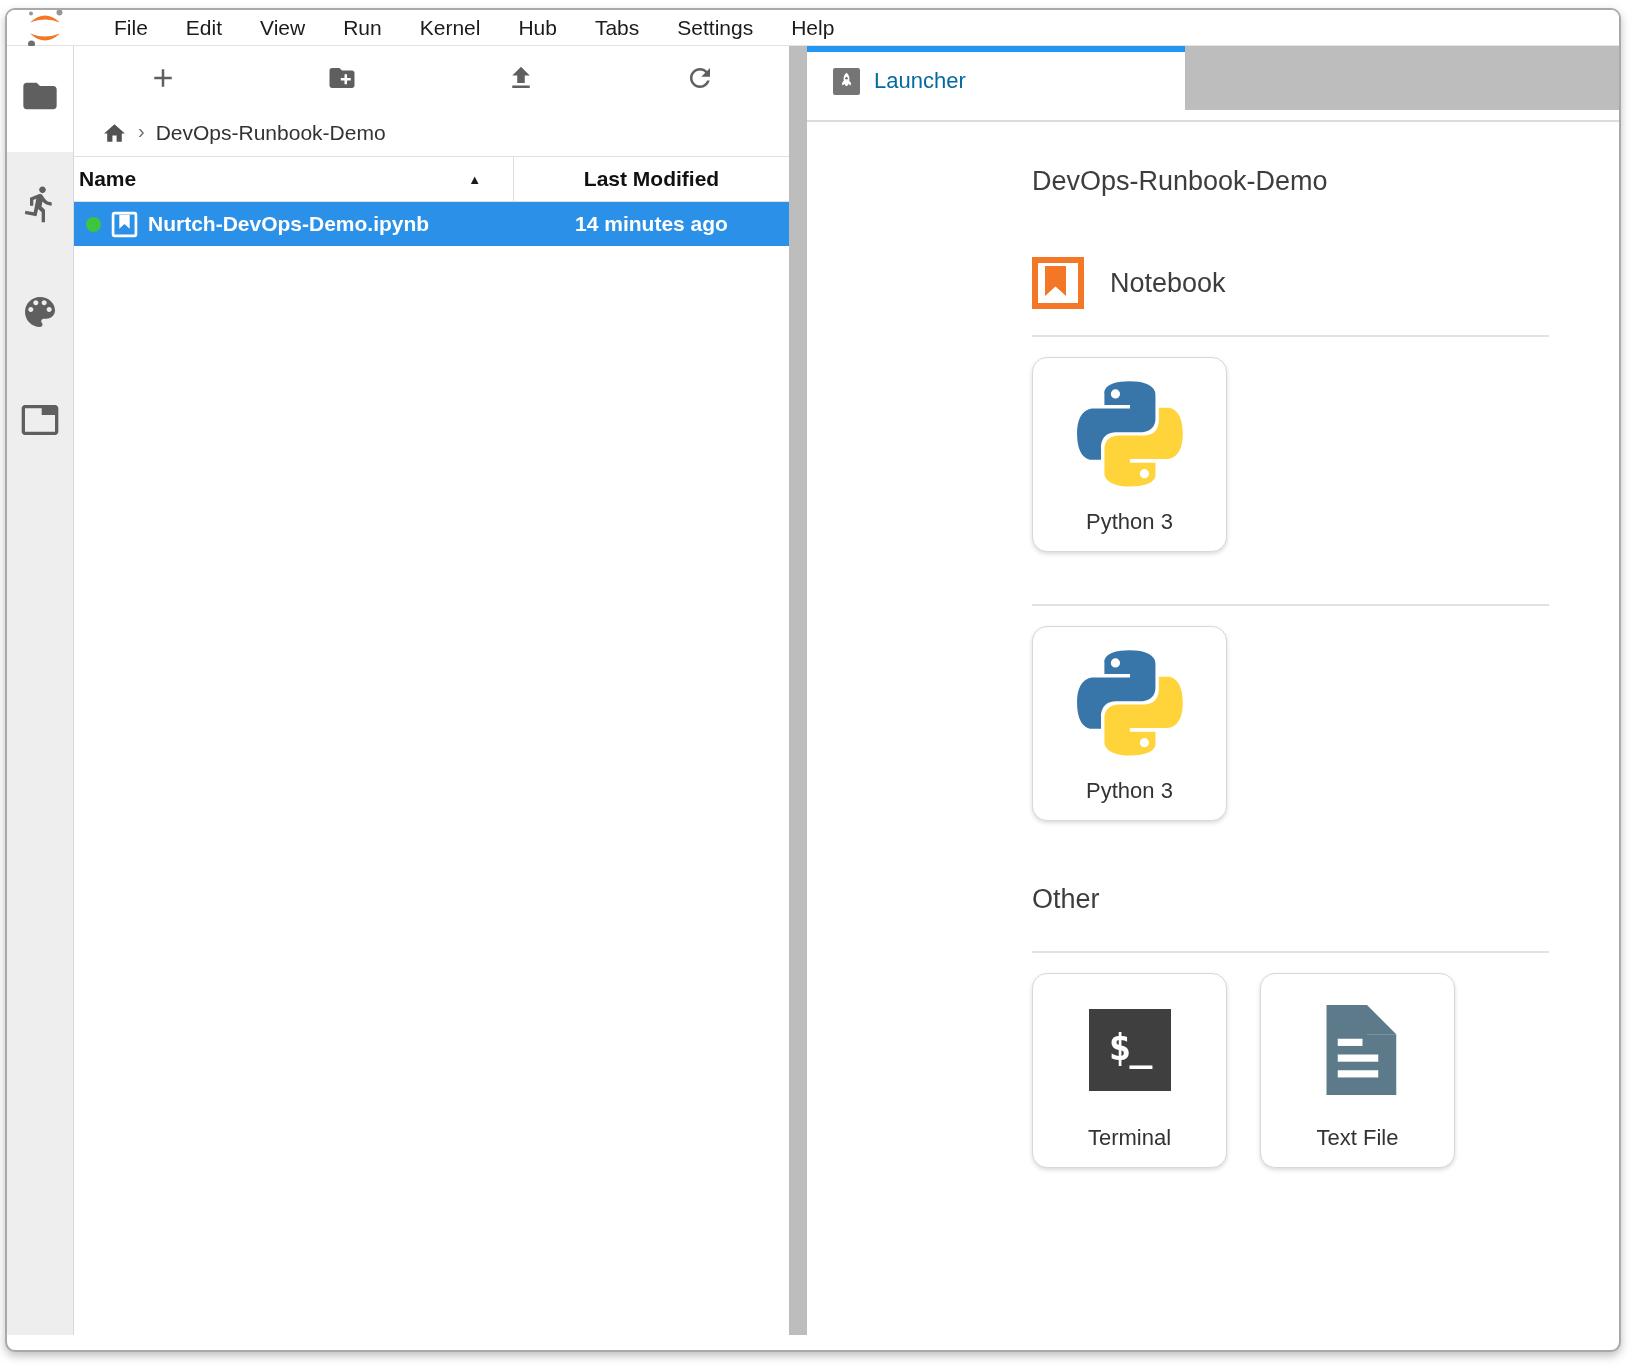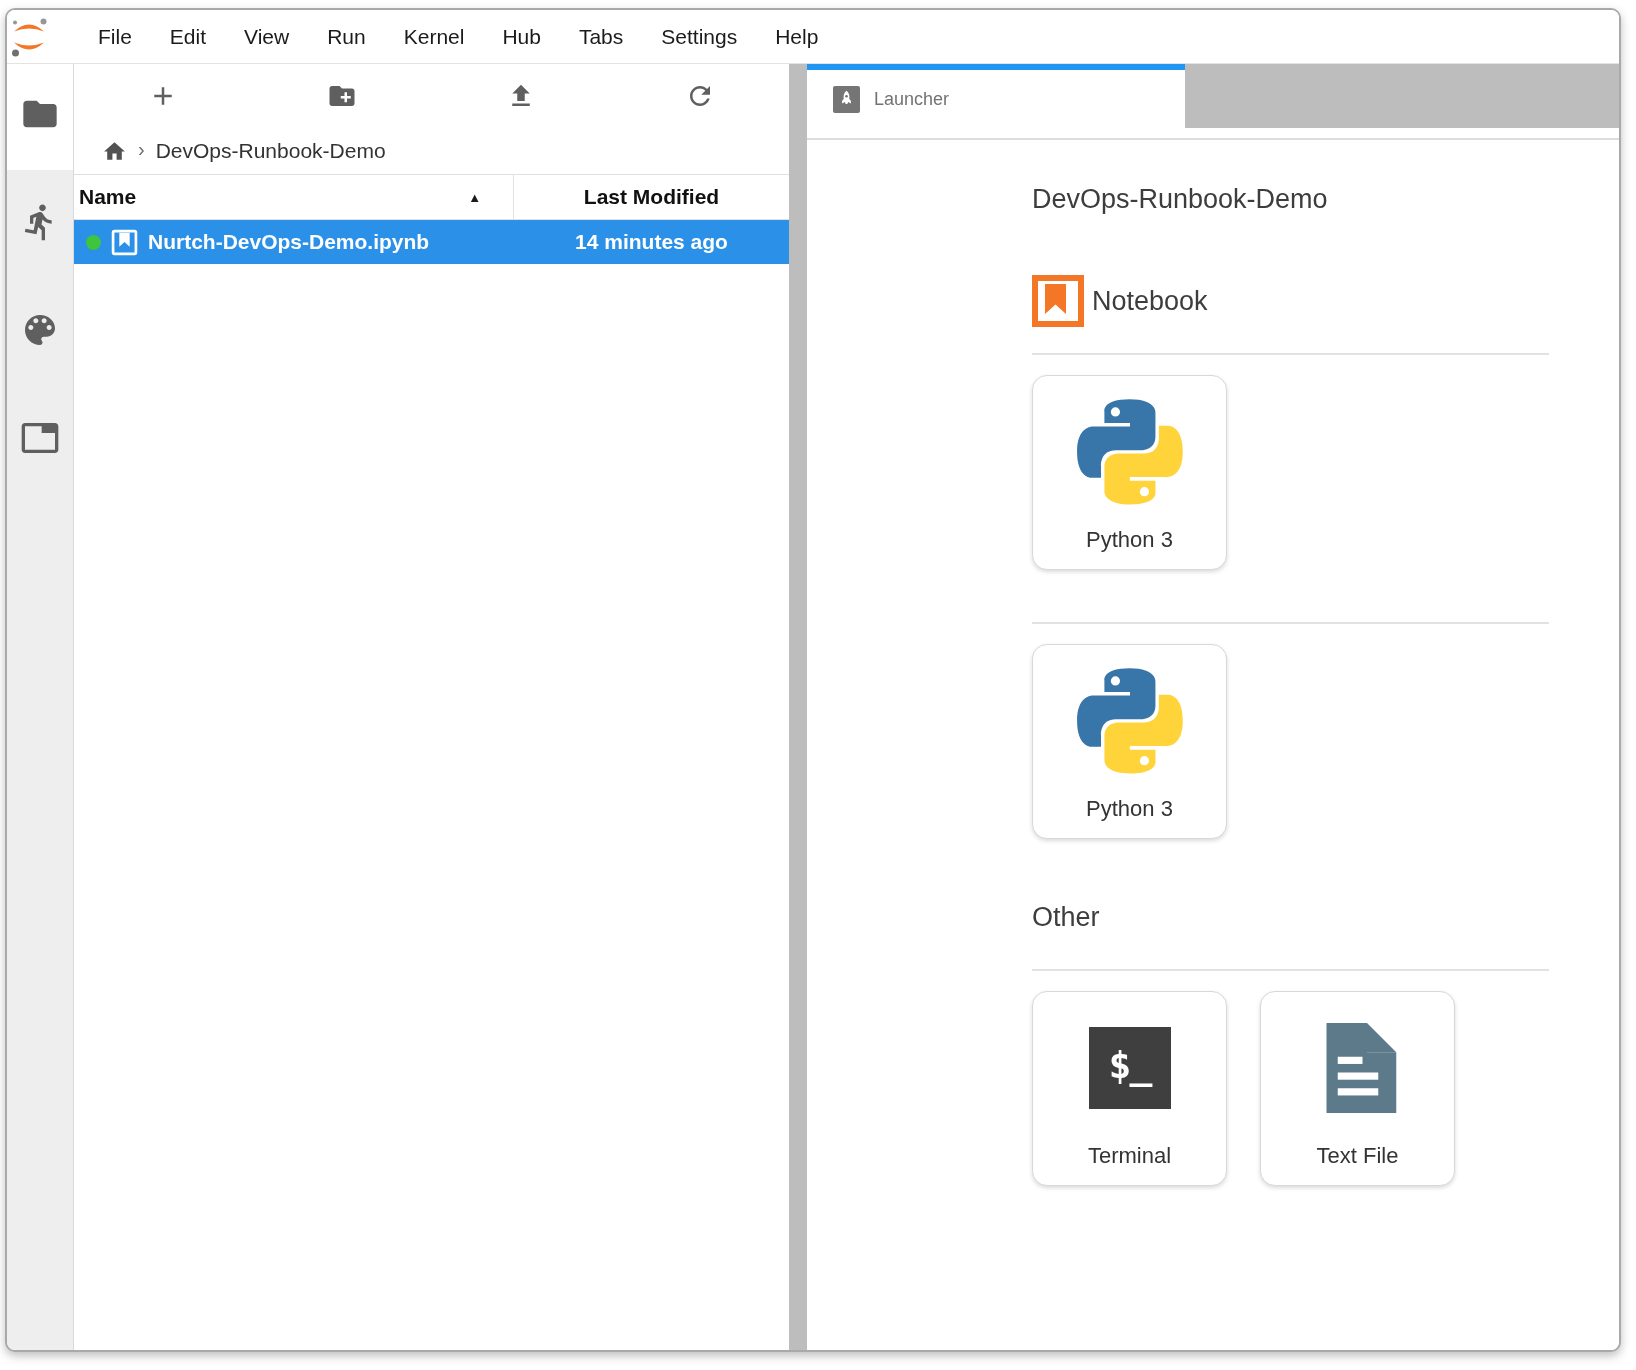--- a/index.html
+++ b/index.html
@@ -4,21 +4,21 @@
 <style>
   * { box-sizing: border-box; }
   html, body { margin:0; padding:0; width:1636px; height:1370px; background:#fff; overflow:hidden;
     font-family:"Liberation Sans", sans-serif; }
 
   .window { position:absolute; left:5px; top:8px; width:1616px; height:1344px;
     border:2px solid #a9a9a9; border-radius:10px; overflow:hidden; background:#fff;
     box-shadow:0 4px 10px rgba(0,0,0,.25); }
 
   
-  .menubar { height:54px; display:flex; align-items:center; 
+  .menubar { height:36px; display:flex; align-items:center; padding-left:16px;
     border-bottom:1px solid #e3e3e3; background:#fff; }
   .logo { width:44px; height:44px; margin-right:28px; flex:none; }
   .menu-item { padding:0 19px; font-size:21px; color:#1b1b1b; cursor:default; white-space:nowrap; }
 
   
   .main { display:flex; height:calc(100% - 51px); }
 
   
   .sidebar { width:67px; flex:none; background:#eeeeee; border-right:1px solid #d9d9d9; position:relative; }
   .sidebar .active-bg { position:absolute; top:0; left:0; width:100%; height:106px; background:#fff; }
@@ -50,31 +50,31 @@
   .nb-file-icon { width:27px; height:27px; flex:none; }
   .row-mod-cell { flex:1; text-align:center; }
 
   
   .splitter { width:18px; flex:none; background:#bdbdbd; cursor:col-resize; }
 
   
   .launcher { flex:1; display:flex; flex-direction:column; background:#fff; min-width:0; }
   .tabbar { height:64px; flex:none; background:#bdbdbd; display:flex; }
   .tab { width:378px; background:#fff; border-top:6px solid #2196f3; display:flex; align-items:center;
-    gap:14px; padding-left:26px; font-size:18px; color:#737373; cursor:pointer; }
+    gap:14px; padding-left:26px; font-size:22px; color:#0369a1; cursor:pointer; }
   .tab-icon { width:27px; height:27px; background:#757575; border-radius:2px; flex:none;
     display:flex; align-items:center; justify-content:center; }
   .tab-icon svg { width:21px; height:21px; }
   .tabbar-gap { height:12px; flex:none; background:#fff; border-bottom:2px solid #dcdcdc; }
 
   .launcher-body { flex:1; padding:44px 70px 0 225px; overflow:hidden; }
   .launcher-title { font-size:27px; color:#3d3d3d; font-weight:normal; margin:0 0 60px 0; }
 
   .section { margin-bottom:52px; }
-  .section-head { display:flex; align-items:center; gap:8px; height:52px; }
+  .section-head { display:flex; align-items:center; gap:26px; height:52px; }
   .section-icon { width:52px; height:52px; flex:none; }
   .section-icon svg { width:100%; height:100%; }
   .section-label { font-size:27px; color:#3d3d3d; }
   .divider { border:none; border-top:2px solid #e2e2e2; margin:26px 0 0 0; }
 
   .cards { display:flex; gap:33px; margin-top:20px; }
   .card { width:195px; height:195px; border:1px solid #d8d8d8; border-radius:15px; background:#fff;
     box-shadow:0 2px 4px rgba(0,0,0,.15); display:flex; flex-direction:column; align-items:center;
     cursor:pointer; }
   .card-logo { flex:1; display:flex; align-items:center; justify-content:center; width:100%; }

